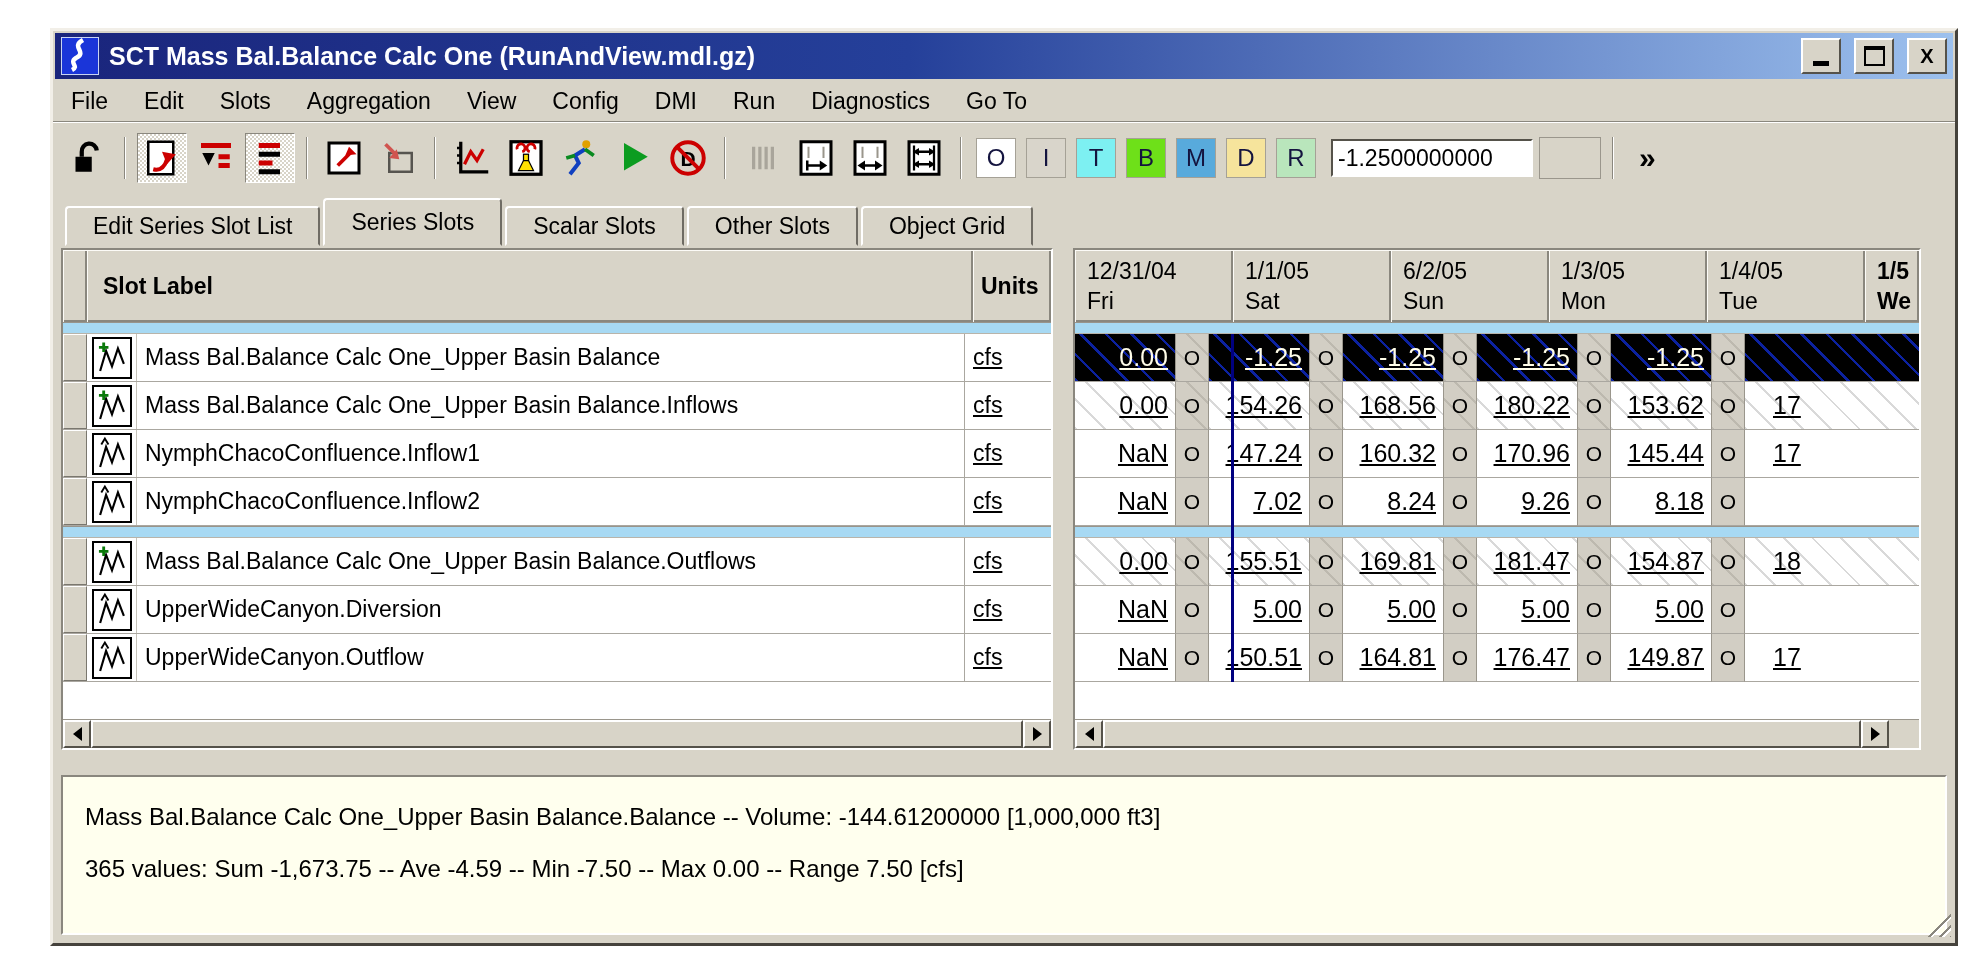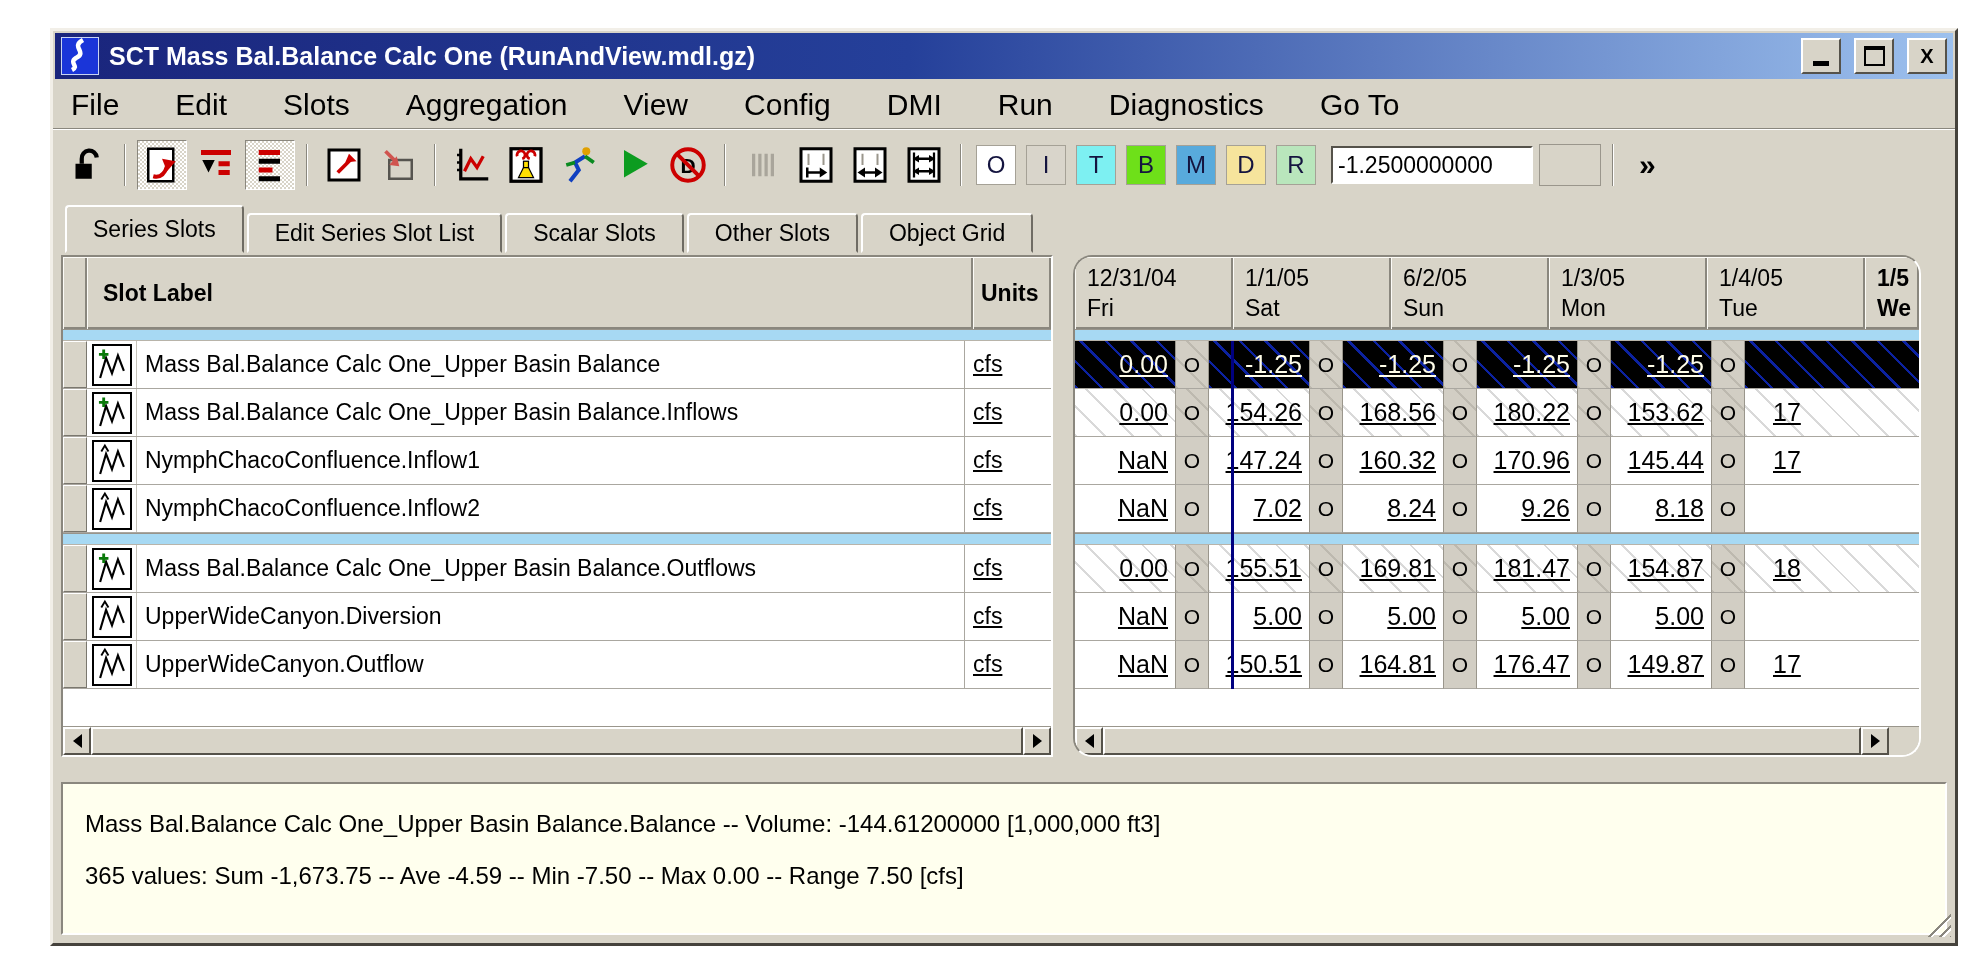--- a/index.html
+++ b/index.html
@@ -11,21 +11,21 @@
   
   .titlebar{height:46px;margin:2px;background:linear-gradient(90deg,#1a257c 0%,#25409a 45%,#9dc1ee 100%);
             display:flex;align-items:center;padding:0 6px;gap:10px;flex:0 0 auto;}
   .app-icon{width:36px;height:36px;background:#1a35d9;border:1px solid #c9d4f2;flex:0 0 auto;}
   .title-text{color:#fff;font-weight:bold;font-size:25px;flex:1;white-space:nowrap;overflow:hidden;}
   .win-btn{width:36px;height:32px;background:#d8d4c8;border:2px solid;border-color:#fff #55524a #55524a #fff;
            display:flex;align-items:center;justify-content:center;margin-left:3px;font-weight:bold;font-size:20px;color:#000;}
   .glyph-min{width:16px;height:5px;background:#000;margin-top:14px;}
   .glyph-max{width:17px;height:14px;border:2px solid #000;border-top-width:4px;}
   
-  .menubar{display:flex;gap:56px;padding:7px 18px 5px;font-size:30px;color:#000;flex:0 0 auto;}
+  .menubar{display:flex;gap:36px;padding:7px 18px 5px;font-size:23px;color:#000;flex:0 0 auto;}
   .menu-item{cursor:default;}
   .hr-groove{height:0;border-top:1px solid #8a877e;border-bottom:1px solid #ffffff;margin:1px 0;flex:0 0 auto;}
   
   .toolbar{height:60px;display:flex;align-items:center;padding:4px 10px;gap:4px;flex:0 0 auto;}
   .tb-btn{width:48px;height:48px;display:flex;align-items:center;justify-content:center;border:1px solid transparent;}
   .tb-btn.pressed{border:1px solid;border-color:#8a877e #ffffff #ffffff #8a877e;
                   background:repeating-conic-gradient(#ffffff 0 25%,#d8d4c8 0 50%) 0 0/4px 4px;}
   .tb-btn.disabled{opacity:.6;}
   .tb-sep{width:0;height:42px;border-left:1px solid #8a877e;border-right:1px solid #ffffff;margin:0 7px;}
   .flag-btn{width:38px;height:38px;display:flex;align-items:center;justify-content:center;font-size:24px;
@@ -39,21 +39,21 @@
   .tab{height:36px;padding:0 26px;display:flex;align-items:center;font-size:23px;color:#000;background:#d8d4c8;
        border:2px solid;border-color:#ffffff #6f6c64 transparent #ffffff;border-radius:4px 4px 0 0;}
   .tab.active{height:44px;position:relative;z-index:3;background:#d8d4c8;
               box-shadow:0 2px 0 #d8d4c8;}
   
   .panes{display:flex;padding:2px 0 15px 8px;flex:0 0 auto;height:502px;}
   .pane{position:relative;background:#ffffff;border:2px solid;border-color:#8a877e #ffffff #ffffff #8a877e;
         box-sizing:border-box;overflow:hidden;}
   .left-pane{width:992px;}
   .pane-divider{width:20px;}
-  .right-pane{width:848px;border-radius:19px;}
+  .right-pane{width:848px;}
   .right-strip{width:30px;background:#d8d4c8;}
   
   .thead{display:flex;height:72px;background:#d8d4c8;}
   .hcell{box-shadow:inset 1px 1px 0 #fcfbf7,inset -2px -2px 0 #8a877e;box-sizing:border-box;
          font-size:23px;color:#000;background:#d8d4c8;}
   .h-handle{width:24px;}
   .h-label{flex:1;display:flex;align-items:center;padding-left:16px;font-weight:bold;}
   .h-units{width:78px;display:flex;align-items:center;padding-left:8px;font-weight:bold;overflow:hidden;}
   .d-hcol{width:158px;padding:6px 0 0 12px;line-height:30px;flex:0 0 auto;}
   .d-hcol.partial{flex:1 1 auto;width:auto;font-weight:bold;}
@@ -286,22 +286,22 @@
       <div class="flag-btn" style="background: rgb(88, 170, 220);">M</div>
       <div class="flag-btn" style="background: rgb(246, 228, 156);">D</div>
       <div class="flag-btn" style="background: rgb(185, 230, 188);">R</div>
       <input class="value-input" value="-1.2500000000" style="">
       <div class="blank-btn"></div>
       <div class="tb-sep"></div>
       <div class="overflow-btn">»</div>
     </div>
 
   <div class="tabbar" id="tabbar">
+      <div class="tab">Edit Series Slot List</div>
       <div class="tab active">Series Slots</div>
-      <div class="tab">Edit Series Slot List</div>
       <div class="tab">Scalar Slots</div>
       <div class="tab">Other Slots</div>
       <div class="tab">Object Grid</div>
     </div>
 
   <div class="panes">
     <div class="pane left-pane">
       <div class="thead">
         <div class="hcell h-handle"></div>
         <div class="hcell h-label">Slot Label</div>

